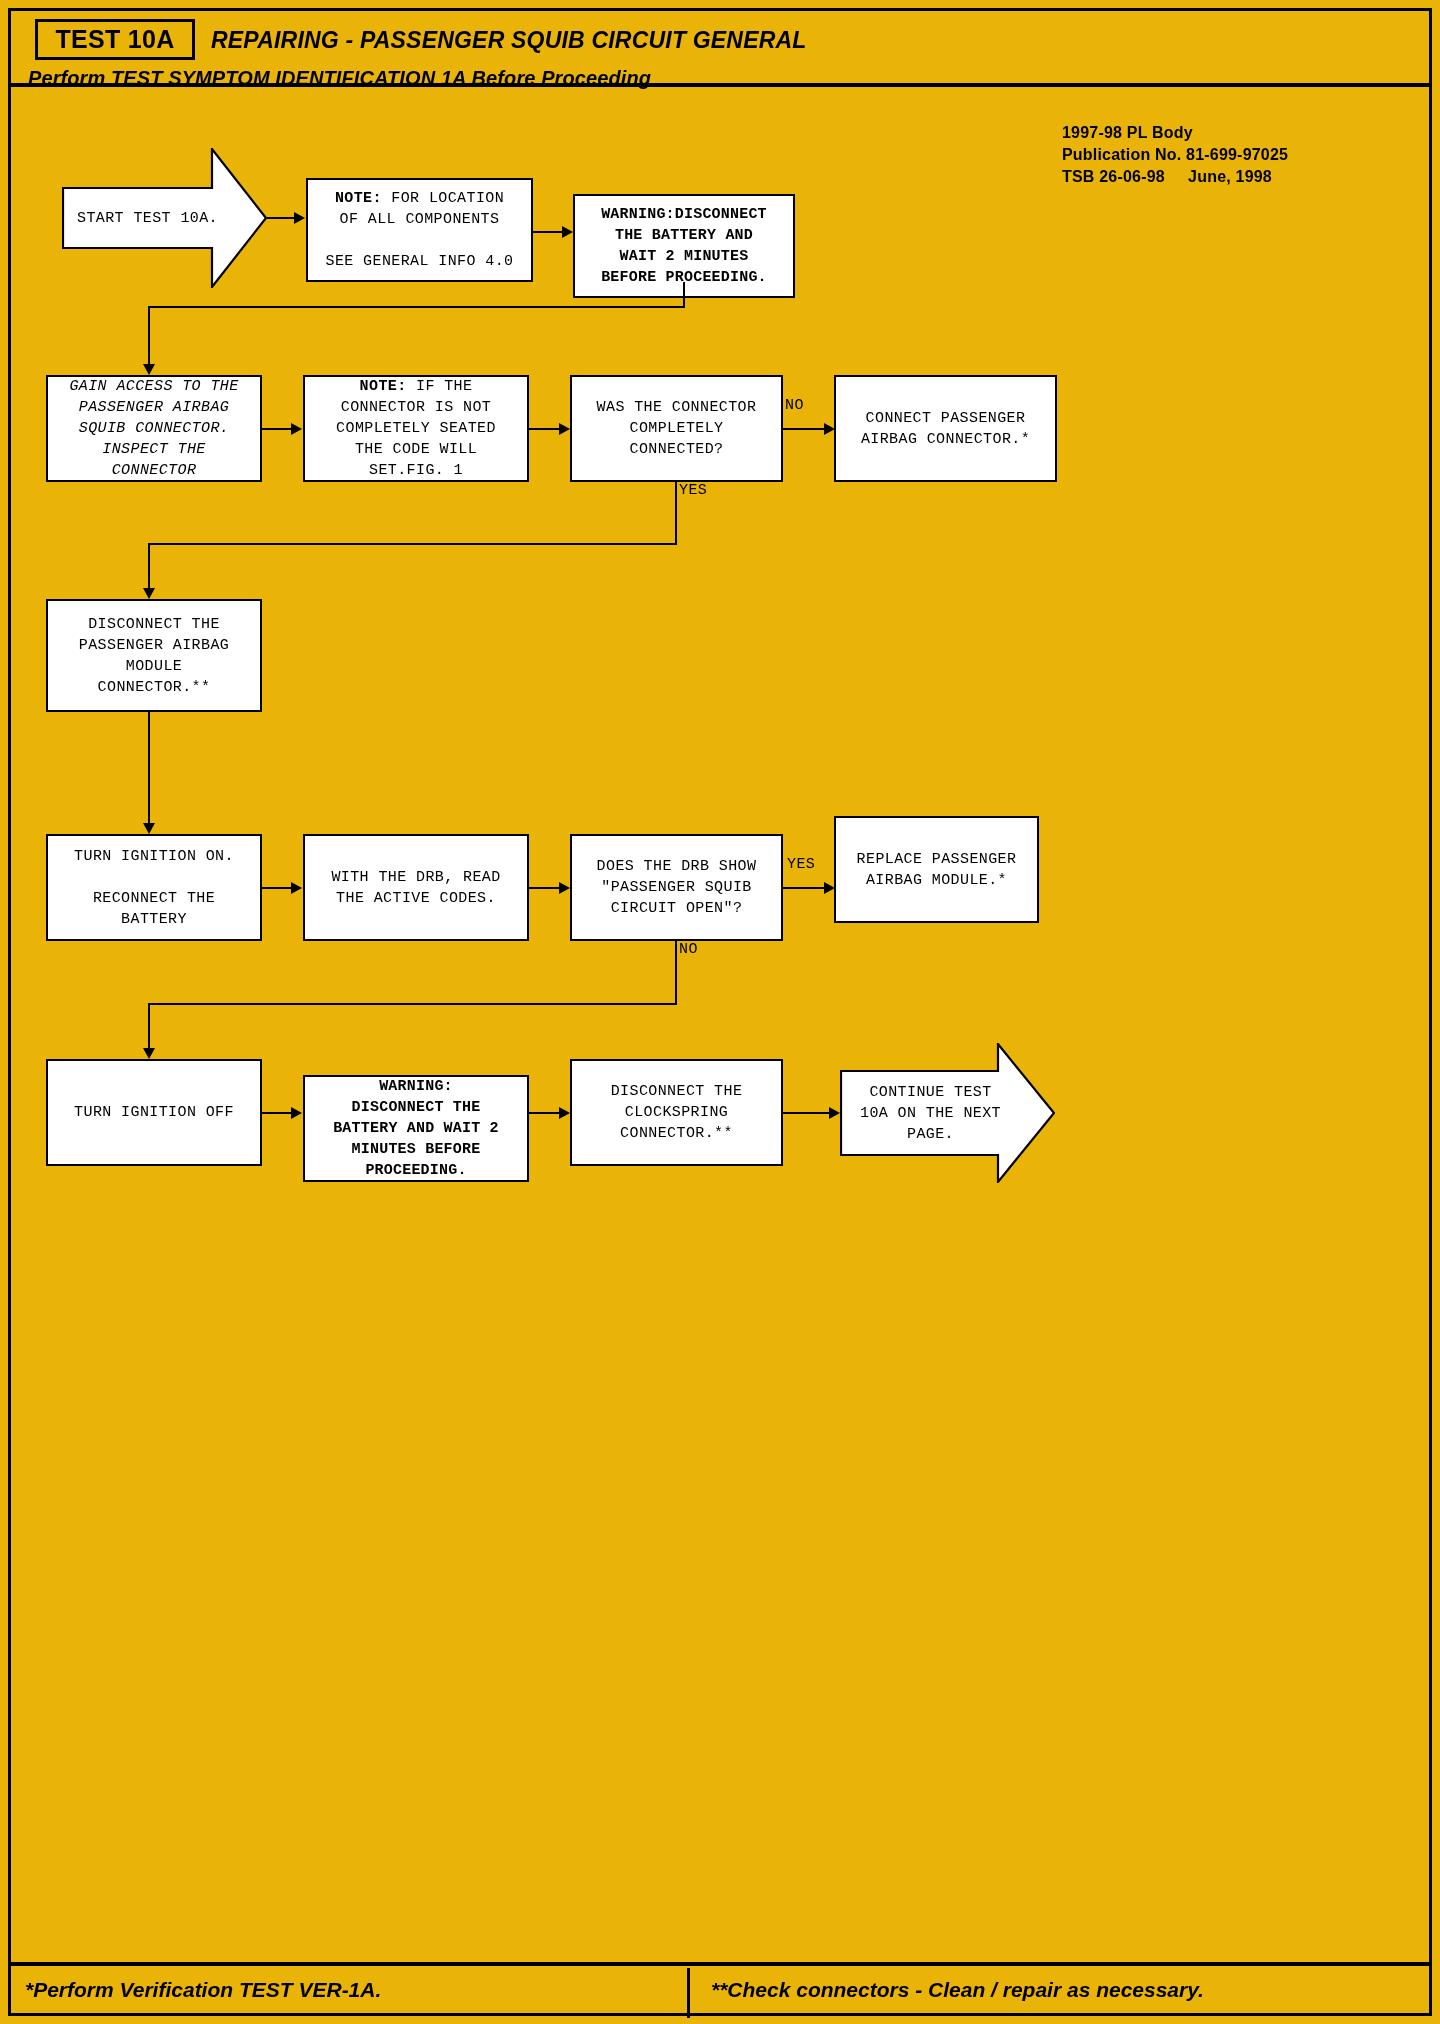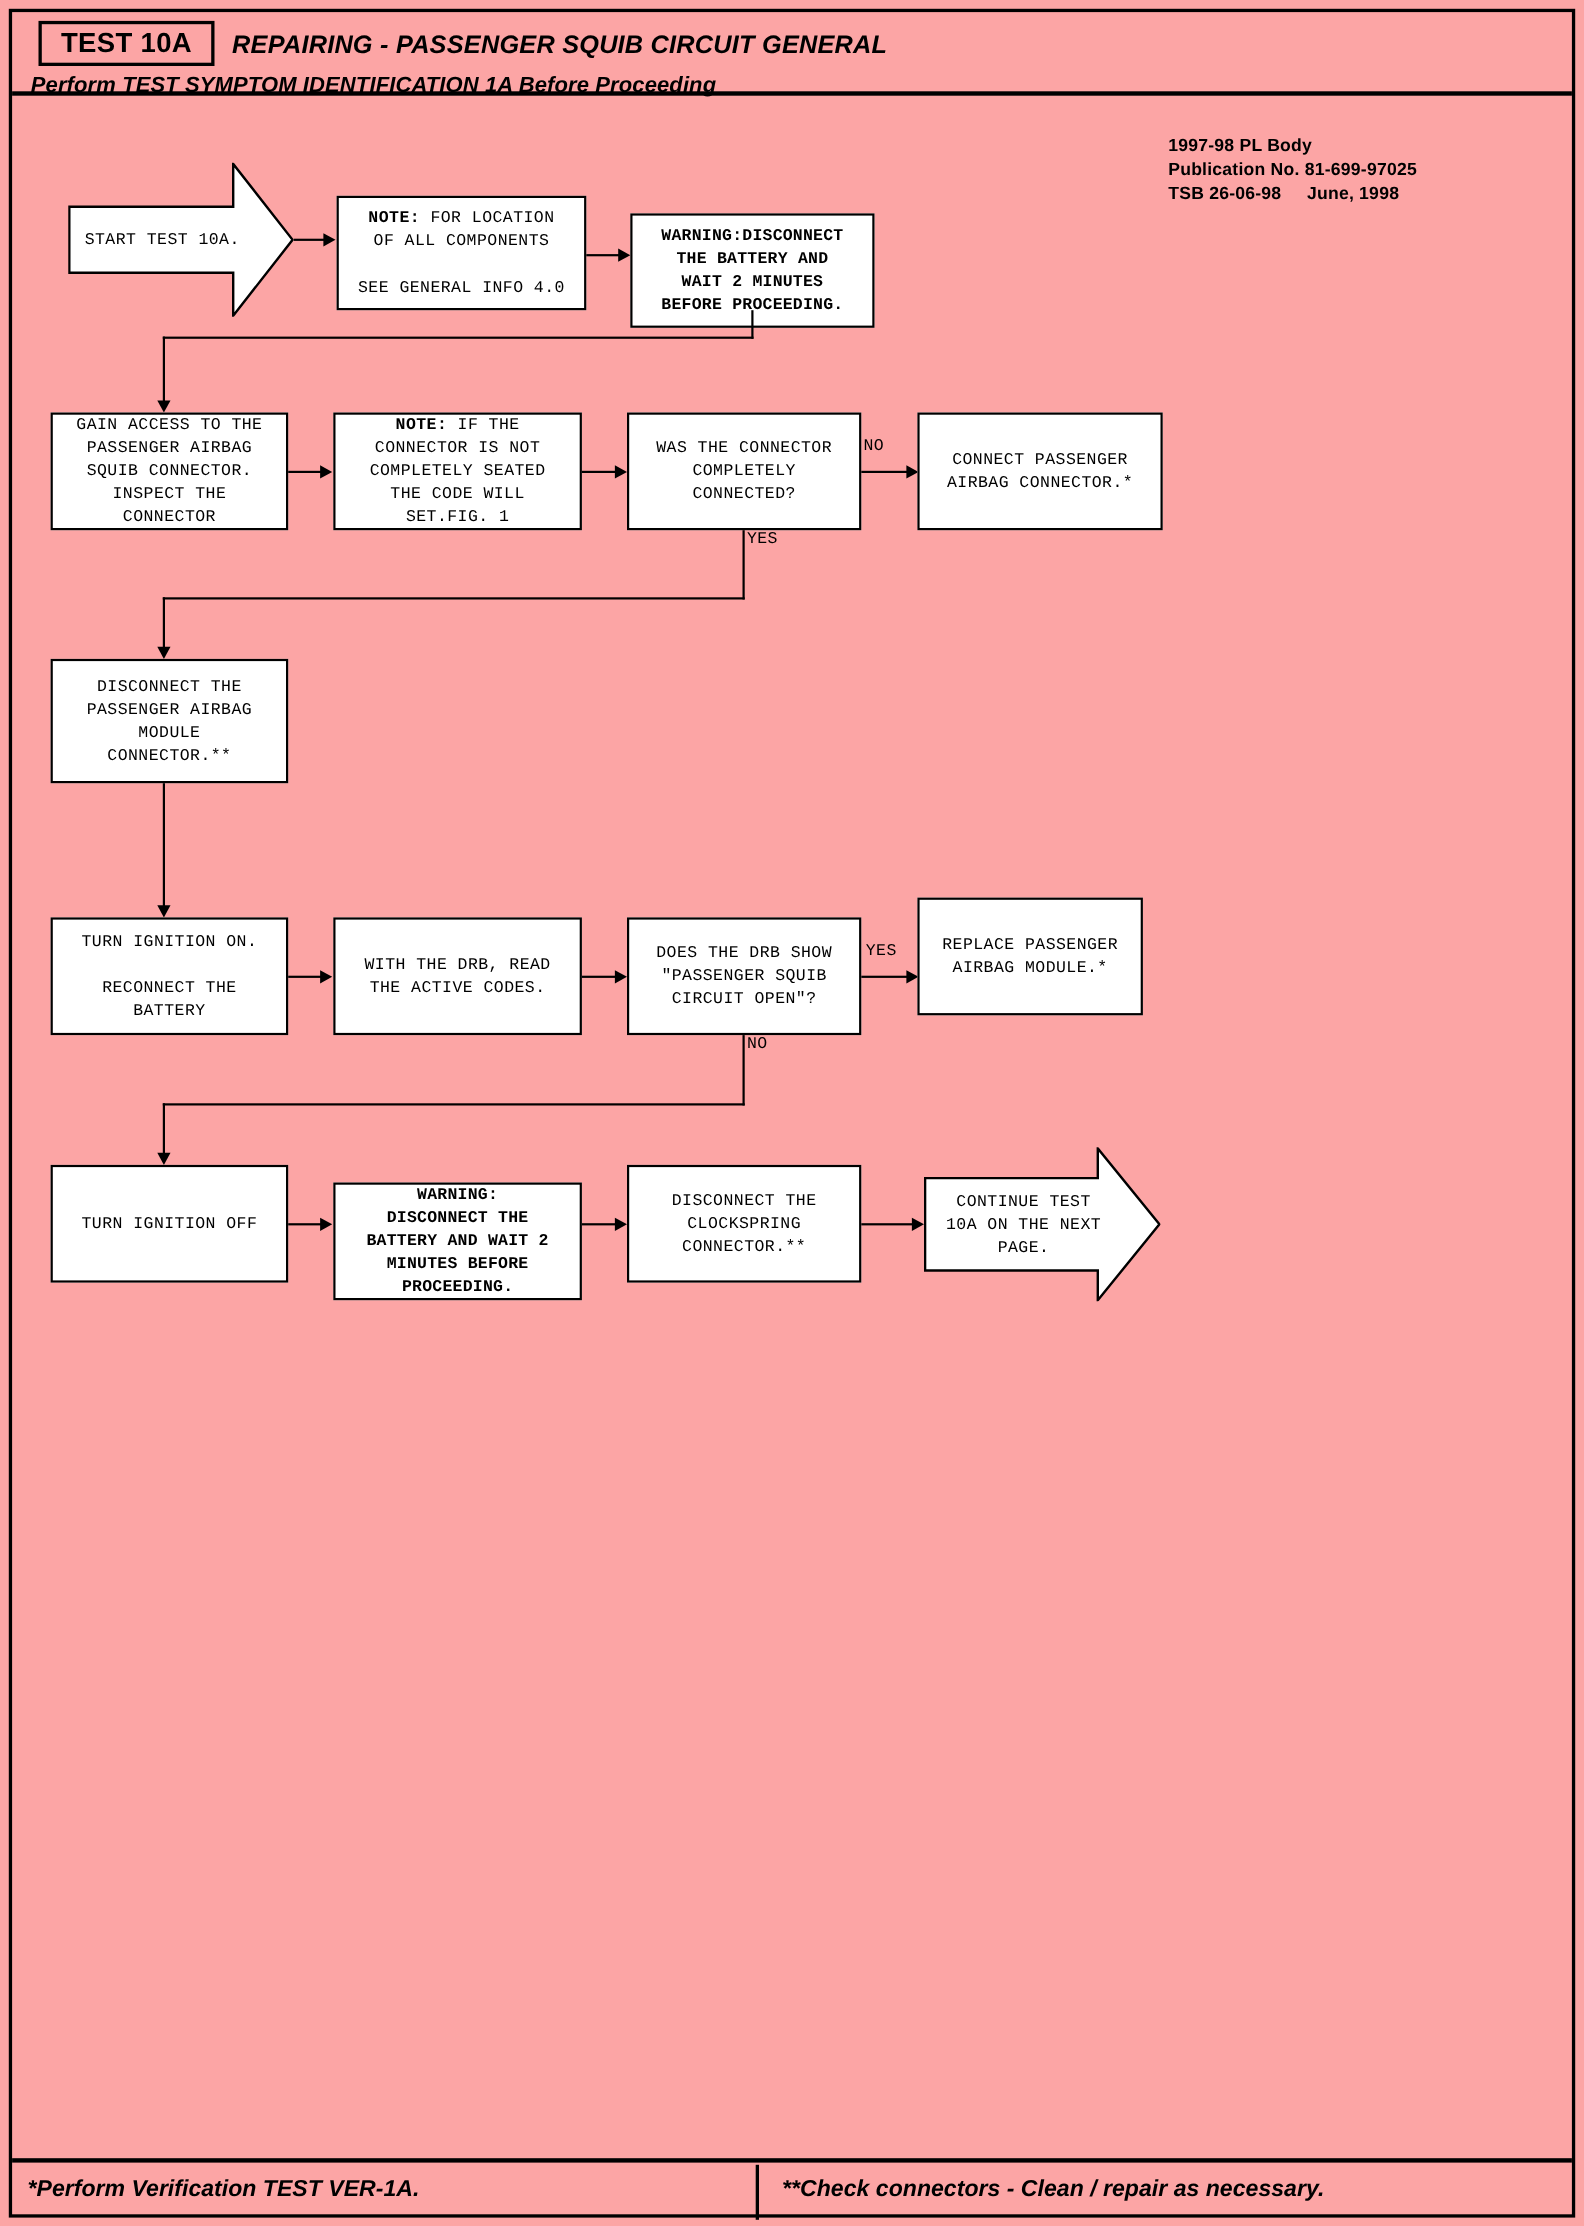--- a/index.html
+++ b/index.html
@@ -8,21 +8,21 @@
     background: #ffffff;
   }
   body {
     font-family: "Liberation Sans", sans-serif;
     color: #000;
   }
   #page {
     position: relative;
     width: 1440px;
     height: 2024px;
-    background: #fca5a5;
+    background: #eab308;
     overflow: hidden;
   }
 
   
   .page-border {
     position: absolute;
     left: 8px;
     top: 8px;
     width: 1424px;
     height: 2008px;
@@ -247,21 +247,21 @@
   <div class="node warn" style="left:573px; top:178px; width:222px; height:104px;">WARNING:DISCONNECT
 THE BATTERY AND
 WAIT 2 MINUTES
 BEFORE PROCEEDING.</div>
 
   <div class="ln v" style="left:683px; top:282px; height:26px;"></div>
   <div class="ln h" style="left:148px; top:306px; width:537px;"></div>
   <div class="ln v" style="left:148px; top:306px; height:63px;"></div>
   <div class="arrow-d" style="left:143px; top:364px;"></div>
 
-  <div class="node" style="left:46px; top:375px; width:216px; height:107px;">GAIN ACCESS TO THE
+  <div class="node" style="left:46px; top:375px; width:216px; height:107px;font-style:italic;">GAIN ACCESS TO THE
 PASSENGER AIRBAG
 SQUIB CONNECTOR.
 INSPECT THE
 CONNECTOR</div>
 
   <div class="ln h" style="left:262px; top:428px; width:31px;"></div>
   <div class="arrow-r" style="left:291px; top:423px;"></div>
 
   <div class="node" style="left:303px; top:375px; width:226px; height:107px;">
     <span><b>NOTE:</b><span> IF THE

